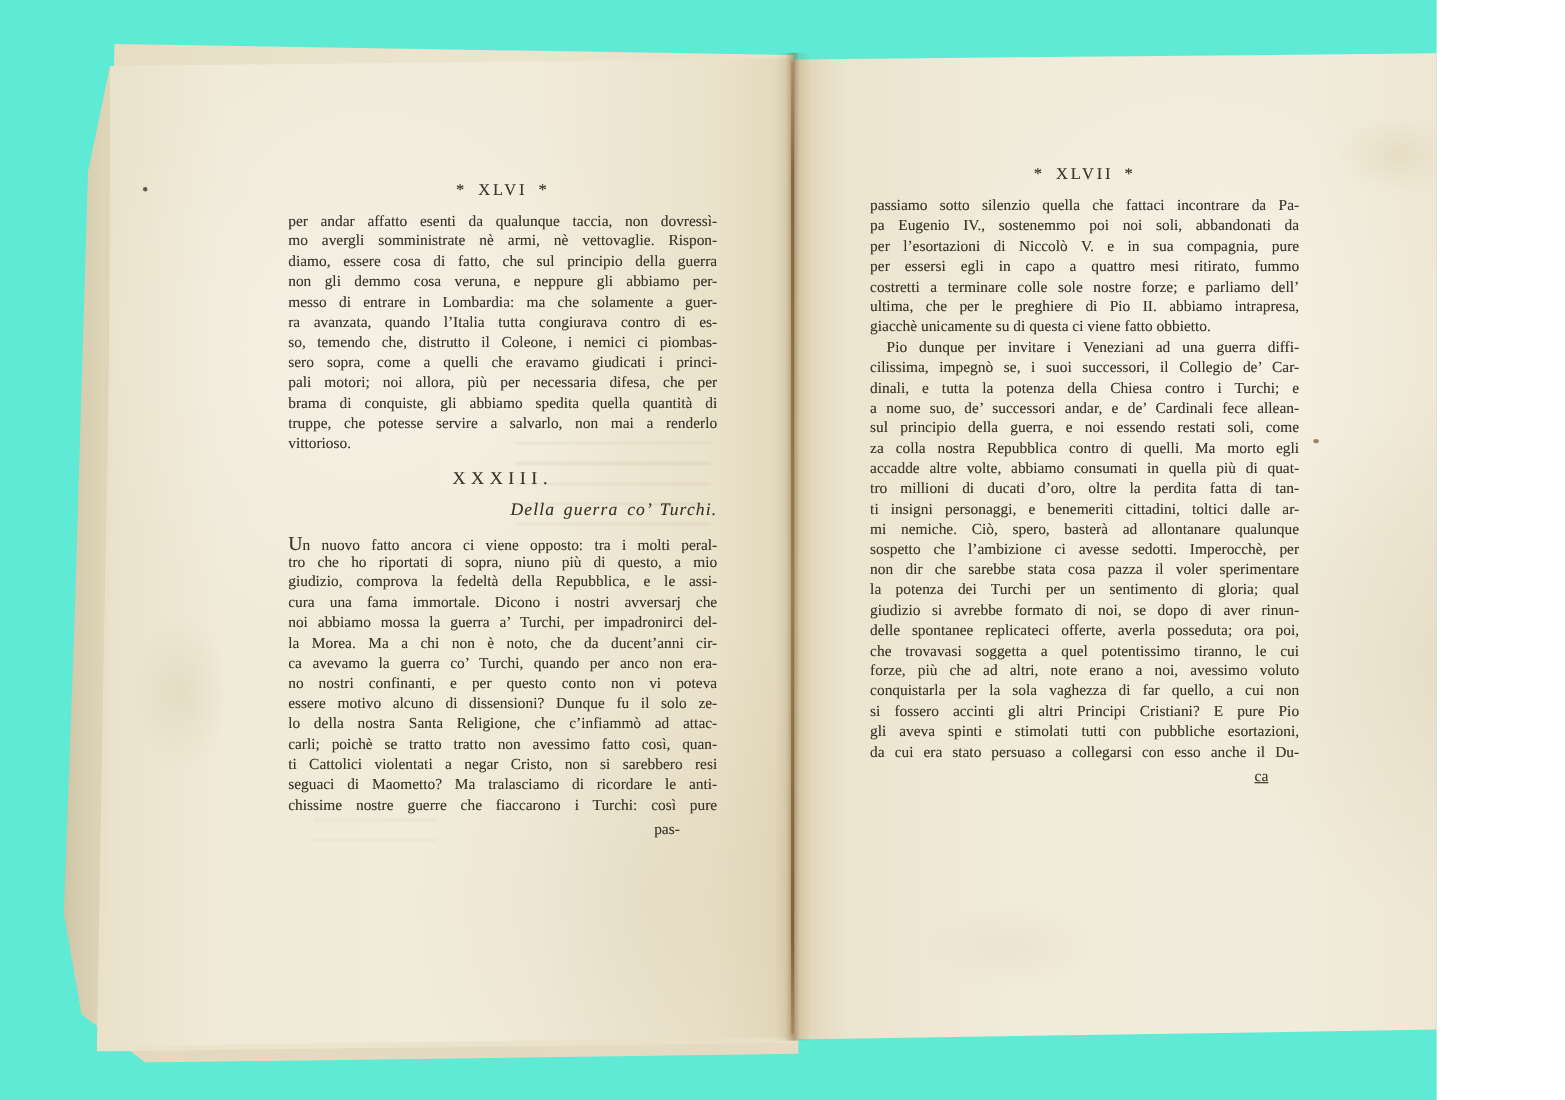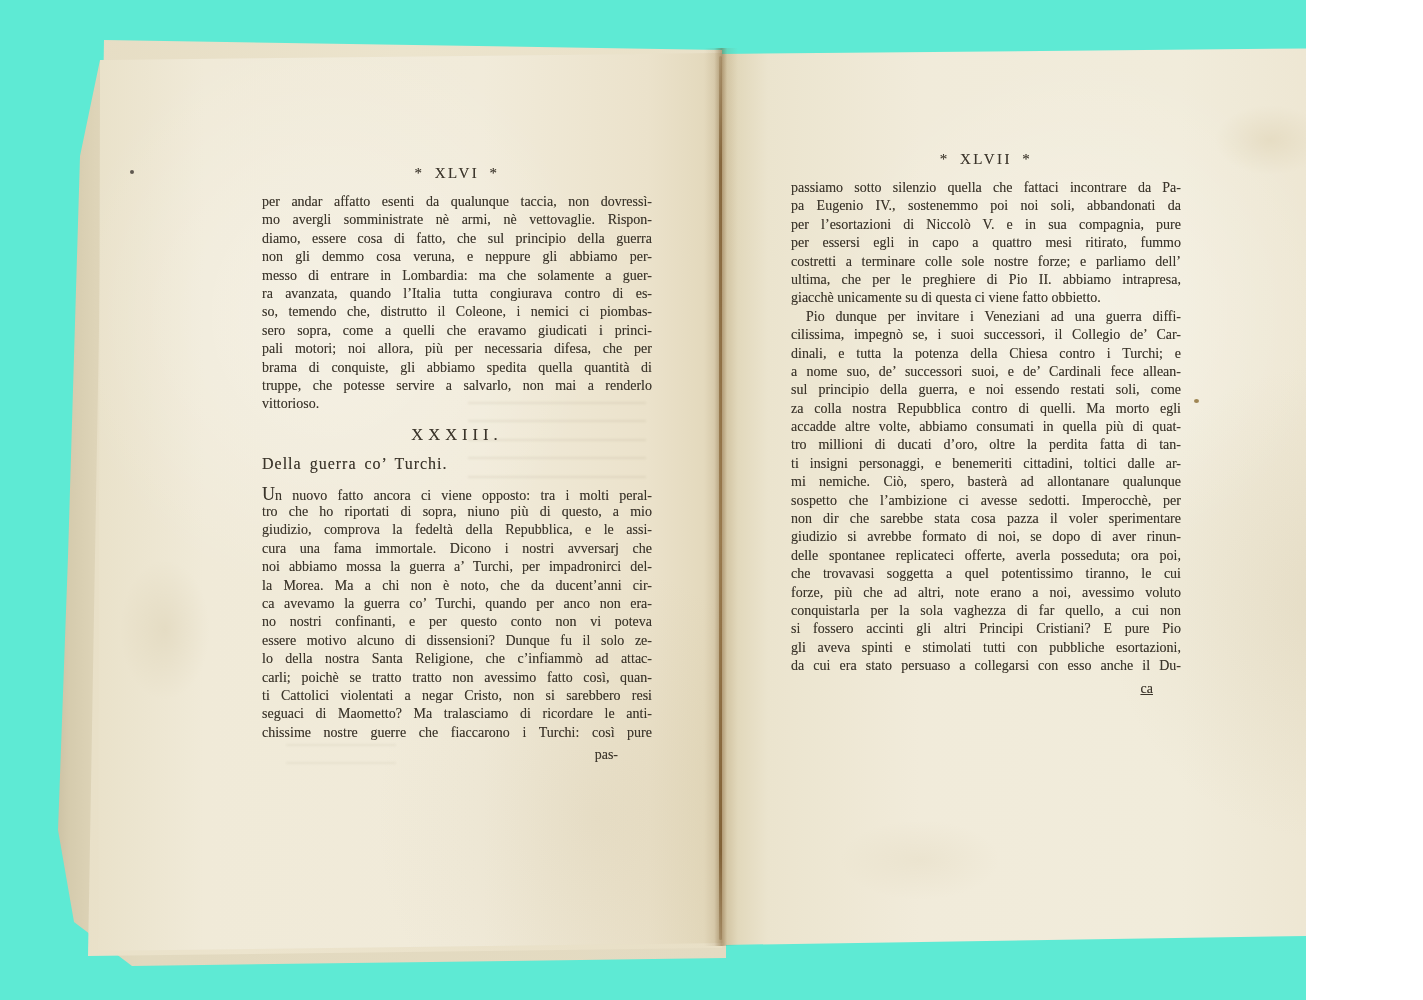--- a/index.html
+++ b/index.html
@@ -67,21 +67,21 @@
   .col-right{left:791px;top:149px;}
   .pg-header{height:20px;line-height:20px;margin-bottom:10px;text-align:center;
     font-size:15px;letter-spacing:2.5px;word-spacing:4px;}
   .line{height:18.4px;line-height:18.4px;overflow:hidden;
     text-align:justify;text-align-last:justify;}
   .line.end{text-align-last:left;}
   .line.indent{text-indent:15px;}
   .line.initial::first-letter{font-size:18px;}
   .sec-num{text-align:center;font-size:16.5px;letter-spacing:5px;
     margin-top:7px;height:27px;line-height:27px;}
-  .sec-title{text-align:left;font-size:16px;letter-spacing:1px;
+  .sec-title{text-align:right;font-style:italic;font-size:16px;letter-spacing:1px;
     word-spacing:3px;margin-top:3px;height:26px;line-height:26px;}
   .para2{margin-top:8px;}
   .catchword{margin-top:3px;text-align:right;height:19px;line-height:19px;}
   .cw-left{padding-right:34px;}
   .cw-right{padding-right:28px;text-decoration:underline;}
 </style>
 </head>
 <body>
 
 <div class="scene">
@@ -150,29 +150,30 @@
         <div class="line">per l’esortazioni di Niccolò V. e in sua compagnia, pure</div>
         <div class="line">per essersi egli in capo a quattro mesi ritirato, fummo</div>
         <div class="line">costretti a terminare colle sole nostre forze; e parliamo dell’</div>
         <div class="line">ultima, che per le preghiere di Pio II. abbiamo intrapresa,</div>
         <div class="line end">giacchè unicamente su di questa ci viene fatto obbietto.</div>
       </div>
     <div class="para">
         <div class="line indent">Pio dunque per invitare i Veneziani ad una guerra diffi-</div>
         <div class="line">cilissima, impegnò se, i suoi successori, il Collegio de’ Car-</div>
         <div class="line">dinali, e tutta la potenza della Chiesa contro i Turchi; e</div>
-        <div class="line">a nome suo, de’ successori suoi, e de’ Cardinali fece allean-</div>
+        <div class="line">a nome suo, de’ successori andar, e de’ Cardinali fece allean-</div>
         <div class="line">sul principio della guerra, e noi essendo restati soli, come</div>
         <div class="line">za colla nostra Repubblica contro di quelli. Ma morto egli</div>
         <div class="line">accadde altre volte, abbiamo consumati in quella più di quat-</div>
         <div class="line">tro millioni di ducati d’oro, oltre la perdita fatta di tan-</div>
         <div class="line">ti insigni personaggi, e benemeriti cittadini, toltici dalle ar-</div>
         <div class="line">mi nemiche. Ciò, spero, basterà ad allontanare qualunque</div>
         <div class="line">sospetto che l’ambizione ci avesse sedotti. Imperocchè, per</div>
         <div class="line">non dir che sarebbe stata cosa pazza il voler sperimentare</div>
+        <div class="line">la potenza dei Turchi per un sentimento di gloria; qual</div>
         <div class="line">giudizio si avrebbe formato di noi, se dopo di aver rinun-</div>
         <div class="line">delle spontanee replicateci offerte, averla posseduta; ora poi,</div>
         <div class="line">che trovavasi soggetta a quel potentissimo tiranno, le cui</div>
         <div class="line">forze, più che ad altri, note erano a noi, avessimo voluto</div>
         <div class="line">conquistarla per la sola vaghezza di far quello, a cui non</div>
         <div class="line">si fossero accinti gli altri Principi Cristiani? E pure Pio</div>
         <div class="line">gli aveva spinti e stimolati tutti con pubbliche esortazioni,</div>
         <div class="line">da cui era stato persuaso a collegarsi con esso anche il Du-</div>
       </div>
     <div class="catchword cw-right">ca</div>

